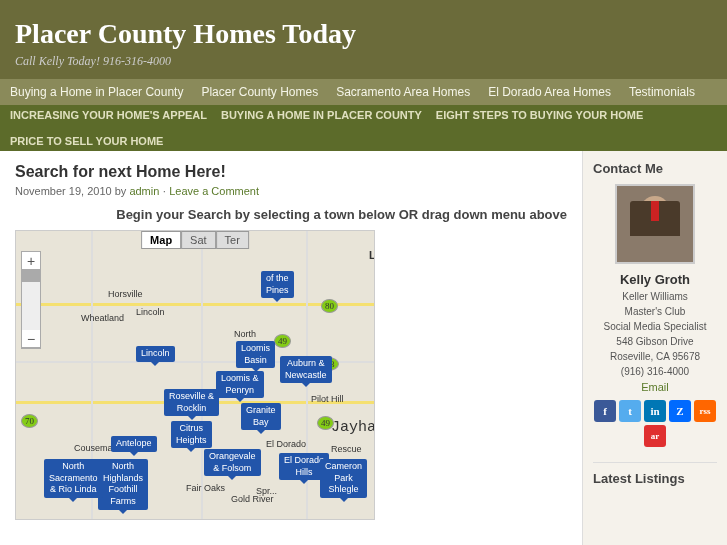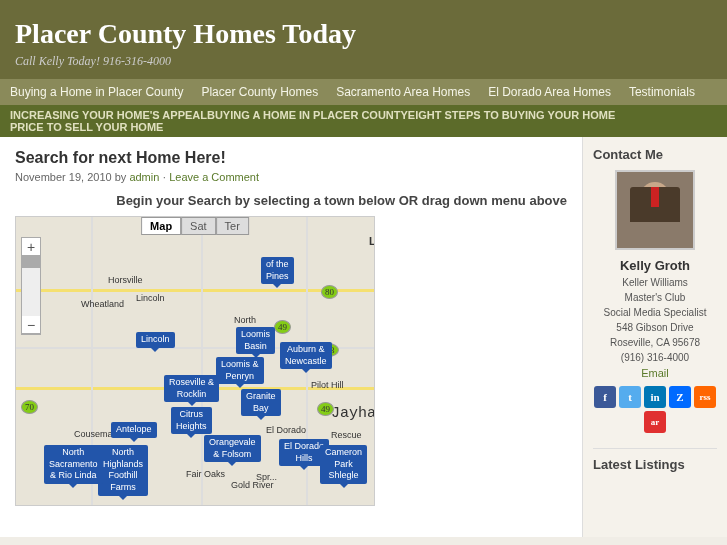--- a/index.html
+++ b/index.html
@@ -36,20 +36,21 @@
       text-decoration: none;
       font-size: 12px;
       font-family: Arial, sans-serif;
     }
 
     
     #subnav {
       background: #5c6b2a;
       padding: 4px 10px;
       display: flex;
+      gap: 14px;
       flex-wrap: wrap;
     }
     #subnav a {
       color: #e0e0c0;
       text-decoration: none;
       font-size: 11px;
       font-family: Arial, sans-serif;
       font-weight: bold;
     }
 

